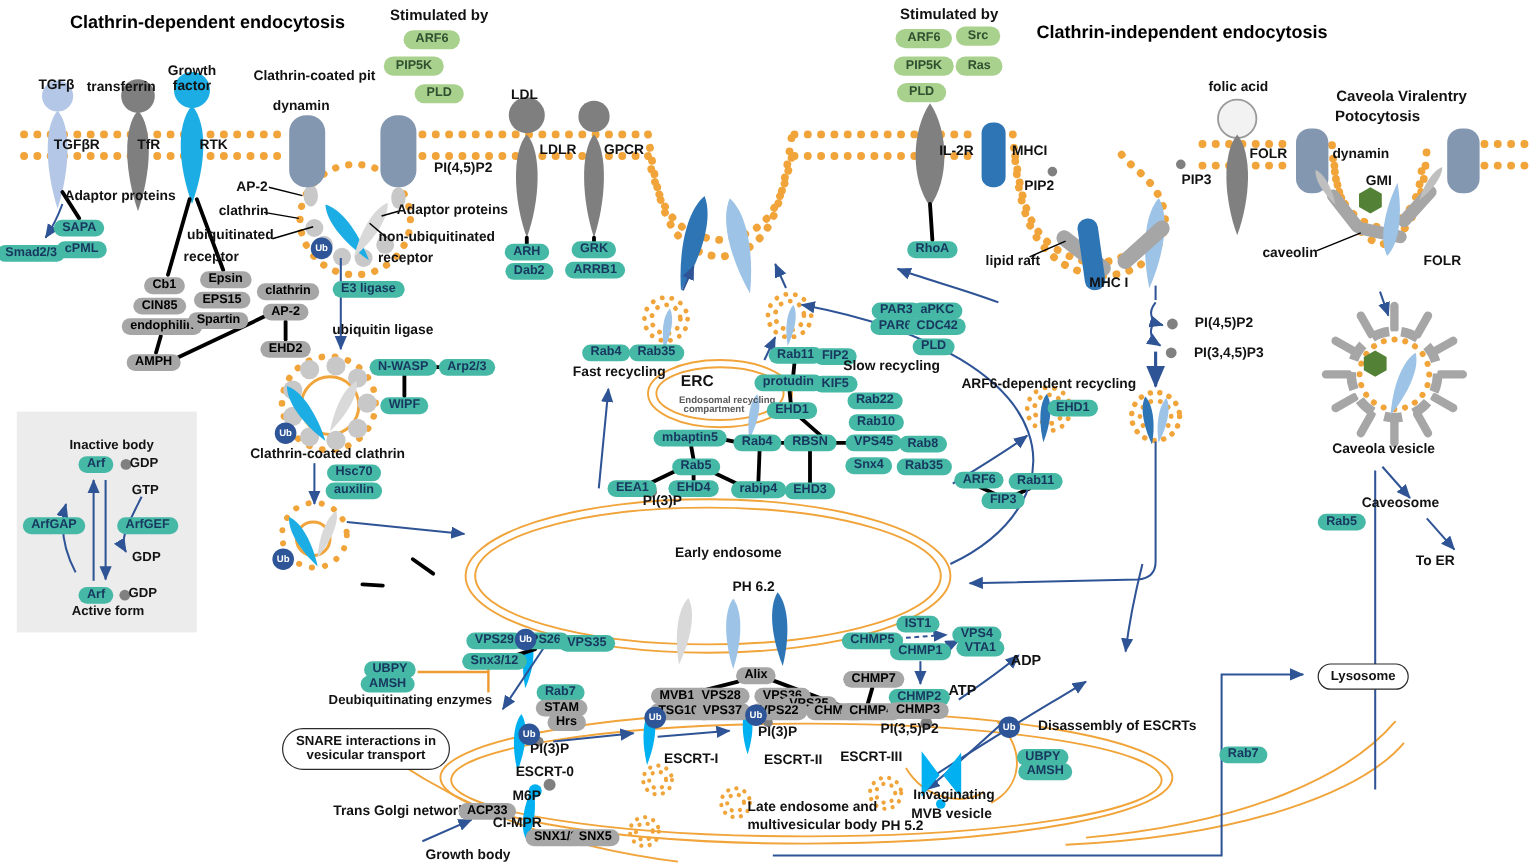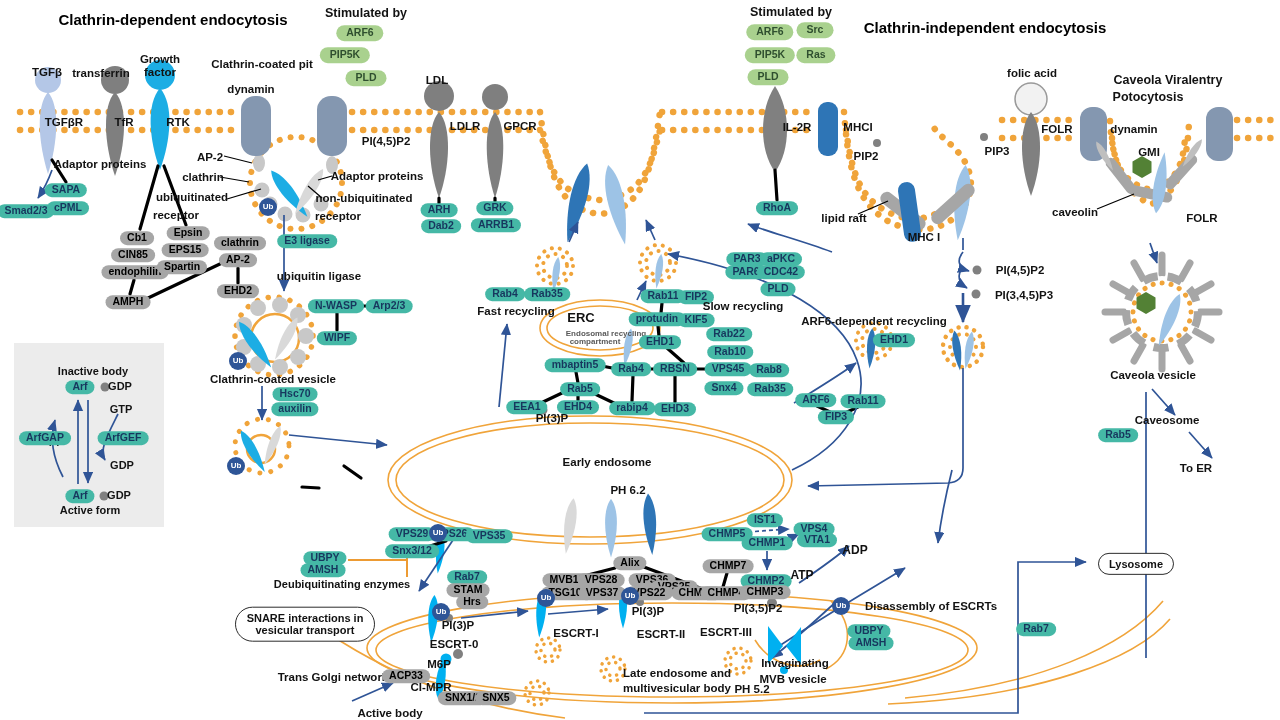--- a/index.html
+++ b/index.html
@@ -359,21 +359,21 @@
     <div class="node grayo" style="left: 128px; top: 302px;">AMPH</div>
     <div class="node label" style="left: 437px; top: 80px;">LDL</div>
     <div class="node label" style="left: 465px; top: 126px;">LDLR</div>
     <div class="node label" style="left: 520px; top: 126px;">GPCR</div>
     <div class="node teal" style="left: 439px; top: 210px;">ARH</div>
     <div class="node teal" style="left: 441px; top: 226px;">Dab2</div>
     <div class="node teal" style="left: 495px; top: 208px;">GRK</div>
     <div class="node teal" style="left: 496px; top: 225px;">ARRB1</div>
     <div class="node teal" style="left: 307px; top: 241px;">E3 ligase</div>
     <div class="node label" style="left: 319px; top: 257px; margin-top: 19px;">ubiquitin  ligase</div>
-    <div class="node label" style="left: 273px; top: 379px;">Clathrin-coated  vesicle</div>
+    <div class="node label" style="left: 273px; top: 379px;">Clathrin-coated  clathrin</div>
     <div class="node teal" style="left: 336px; top: 306px;">N-WASP</div>
     <div class="node teal" style="left: 389px; top: 306px;">Arp2/3</div>
     <div class="node teal" style="left: 337px; top: 338px;">WIPF</div>
     <div class="node teal" style="left: 295px; top: 394px;">Hsc70</div>
     <div class="node teal" style="left: 295px; top: 409px;">auxilin</div>
     <div class="node label" style="left: 93px; top: 371px; font-size: 11px;">Inactive body</div>
     <div class="node teal" style="left: 80px; top: 387px;">Arf</div>
     <div class="node label" style="left: 120px; top: 386px; font-size: 11px;">GDP</div>
     <div class="node label" style="left: 54px; top: 409px; font-size: 11px; margin-top: 33px;">Pi</div>
     <div class="node label" style="left: 121px; top: 409px; font-size: 11px;">GTP</div>
@@ -462,21 +462,21 @@
     <div class="node grayo" style="left: 472px; top: 602px;">Hrs</div>
     <div class="node label" style="left: 458px; top: 625px;">PI(3)P</div>
     <div class="node label" style="left: 454px; top: 644px;">ESCRT-0</div>
     <div class="node bubble wrap" style="left: 305px; top: 624px; width: 118px;">SNARE interactions  in vesicular transport</div>
     <div class="node label" style="left: 333px; top: 677px;">Trans Golgi network</div>
     <div class="node grayo" style="left: 406px; top: 676px;">ACP33</div>
     <div class="node label" style="left: 439px; top: 664px;">M6P</div>
     <div class="node label" style="left: 431px; top: 687px;">CI-MPR</div>
     <div class="node grayo" style="left: 463px; top: 698px;">SNX1/2</div>
     <div class="node grayo" style="left: 496px; top: 698px;">SNX5</div>
-    <div class="node label" style="left: 390px; top: 713px;">Active body</div>
+    <div class="node label" style="left: 390px; top: 713px;">Growth body</div>
     <div class="node grayo" style="left: 567px; top: 580px;">MVB12</div>
     <div class="node grayo" style="left: 601px; top: 580px;">VPS28</div>
     <div class="node grayo" style="left: 568px; top: 593px;">TSG101</div>
     <div class="node grayo" style="left: 602px; top: 593px;">VPS37</div>
     <div class="node label" style="left: 576px; top: 633px;">ESCRT-I</div>
     <div class="node grayo" style="left: 630px; top: 563px;">Alix</div>
     <div class="node grayo" style="left: 652px; top: 580px;">VPS36</div>
     <div class="node grayo" style="left: 674px; top: 587px;">VPS25</div>
     <div class="node grayo" style="left: 649px; top: 593px;">VPS22</div>
     <div class="node label" style="left: 648px; top: 611px;">PI(3)P</div>

